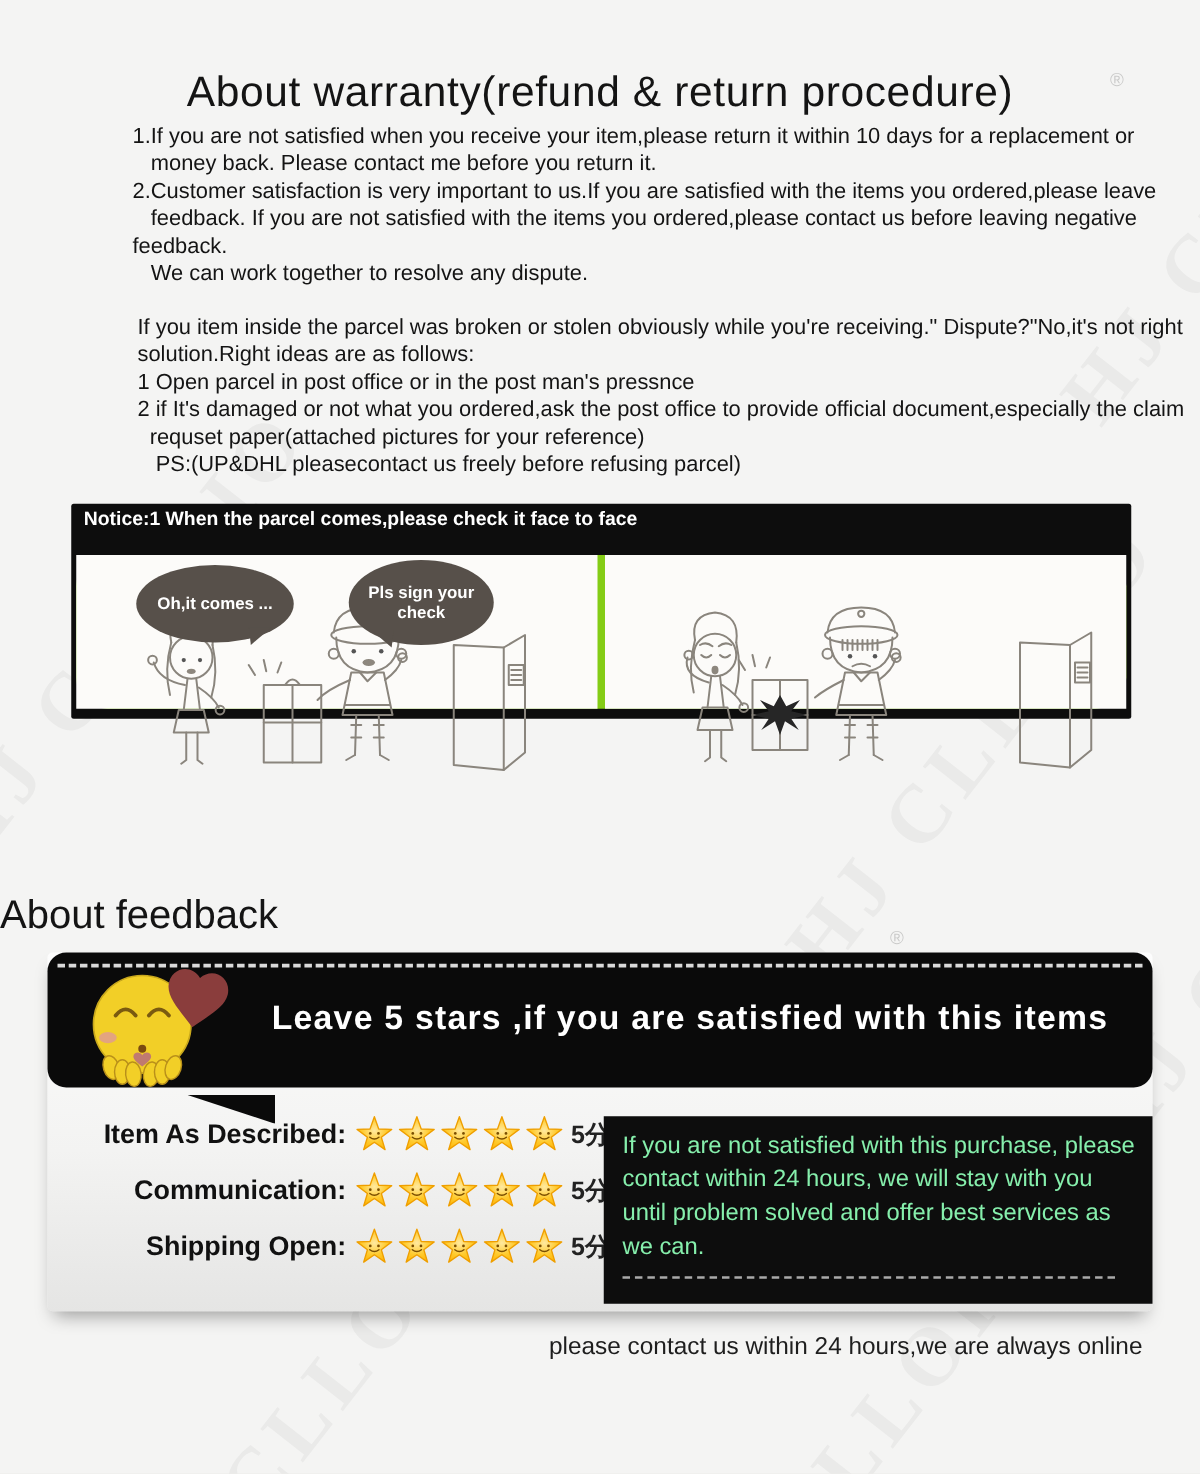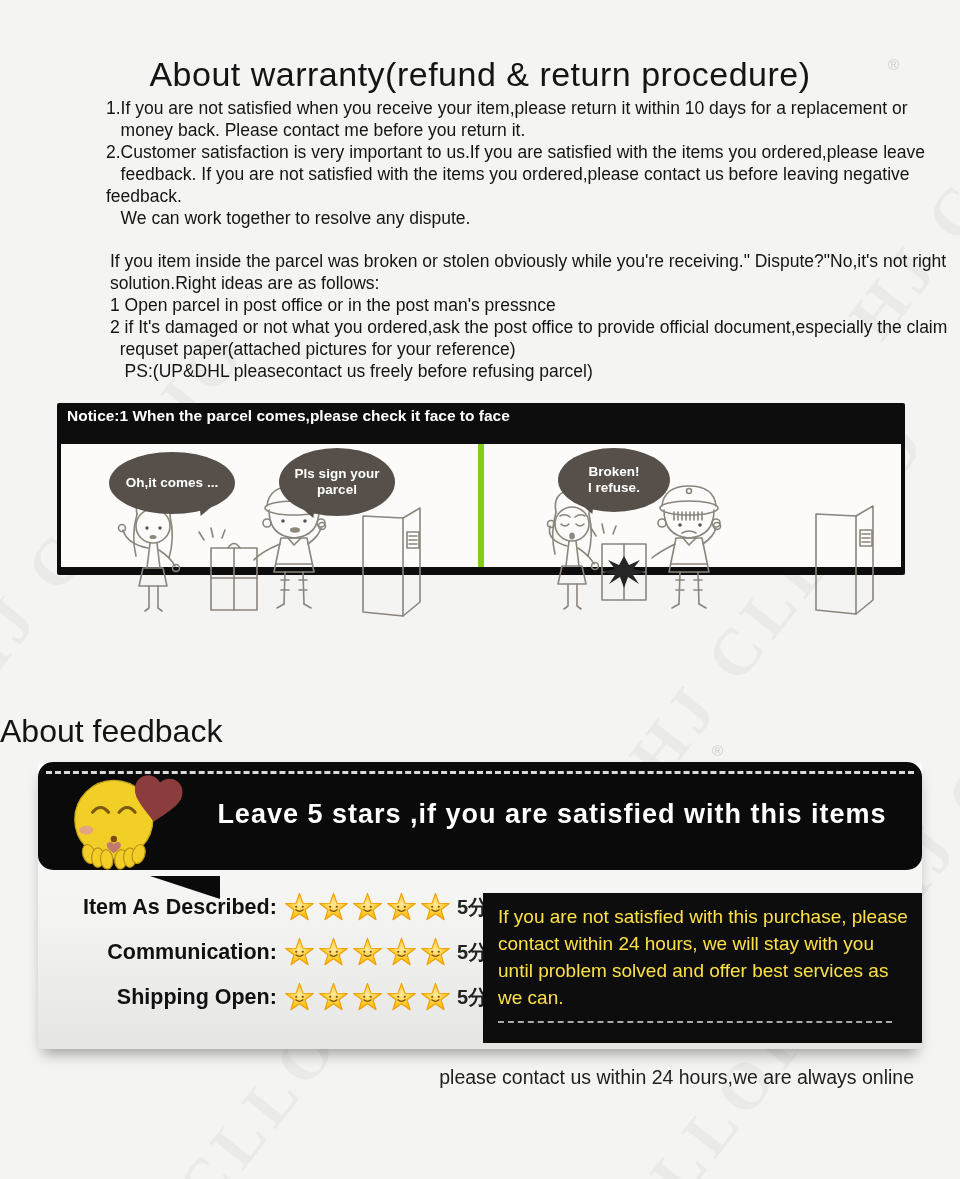--- a/index.html
+++ b/index.html
@@ -79,21 +79,21 @@
     background:#0a0a0a; clip-path:polygon(0 0, 100% 0, 100% 100%);
   }
   .ratings { position:absolute; top:128px; left:6px; width:444px; }
   .rating-row { display:flex; align-items:center; justify-content:flex-end; height:34px; margin-bottom:11px; }
   .rating-label { font-size:21.5px; font-weight:bold; color:#111; margin-right:7px; }
   .stars { display:flex; align-items:center; }
   .star { width:31px; height:31px; margin-right:3px; }
   .rating-score { font-size:20px; font-weight:bold; color:#222; margin-left:3px; }
   .promise-box {
     position:absolute; top:131px; left:445px; width:439px; height:150px;
-    background:#0d0d0d; color:#fde047; padding:11px 14px 0 15px;
+    background:#0d0d0d; color:#86efac; padding:11px 14px 0 15px;
     font-size:19px; line-height:1.42;
   }
   .promise-dash { margin-top:9px; border-top:2px dashed #a9a9a9; width:96%; }
   .bottom-note {
     position:absolute; top:1066px; left:0; right:46px; text-align:right;
     font-size:19.5px; color:#1e1e1e;
   }
 </style>
 </head>
 <body>
@@ -178,21 +178,21 @@
             <rect x="346" y="88" width="12" height="16"></rect>
             <path d="M348,92 L356,92 M348,96 L356,96 M348,100 L356,100"></path>
           </g>
         </svg>
         <div class="bubble" style="left:48px; top:8px; width:126px; height:62px;">
           <span>Oh,it comes ...</span>
           <i class="tail tail-right"></i>
         </div>
         <div class="bubble" style="left:218px; top:4px; width:116px; height:68px;">
           <span>Pls sign your
-parcel</span>
+check</span>
           <i class="tail tail-left"></i>
         </div>
       </div>
 
       <div class="panel">
         <svg viewBox="0 0 417 180">
           <g stroke="#8a857d" stroke-width="1.6" fill="none" stroke-linecap="round" stroke-linejoin="round">
 
             <path d="M72,68 Q68,48 88,46 Q108,48 105,70"></path>
             <path d="M72,68 Q66,90 71,110"></path>
@@ -233,25 +233,20 @@
             <path d="M196,128 L195,160 M214,128 L215,160"></path>
             <path d="M192,136 L200,136 M210,136 L218,136 M192,146 L200,146 M210,146 L218,146"></path>
             <path d="M195,160 L188,164 M215,160 L222,164"></path>
 
             <path d="M332,70 L332,166 L372,170 L372,72 Z"></path>
             <path d="M372,72 L389,62 L389,156 L372,170"></path>
             <rect x="376" y="86" width="12" height="16"></rect>
             <path d="M378,90 L386,90 M378,94 L386,94 M378,98 L386,98"></path>
           </g>
         </svg>
-        <div class="bubble" style="left:74px; top:4px; width:112px; height:64px;">
-          <span>Broken!
-I refuse.</span>
-          <i class="tail tail-left"></i>
-        </div>
       </div>
 
     </div>
   </div>
 
   <h2 class="h-feedback">About feedback</h2>
 
   <div class="card">
 
     <div class="banner">

